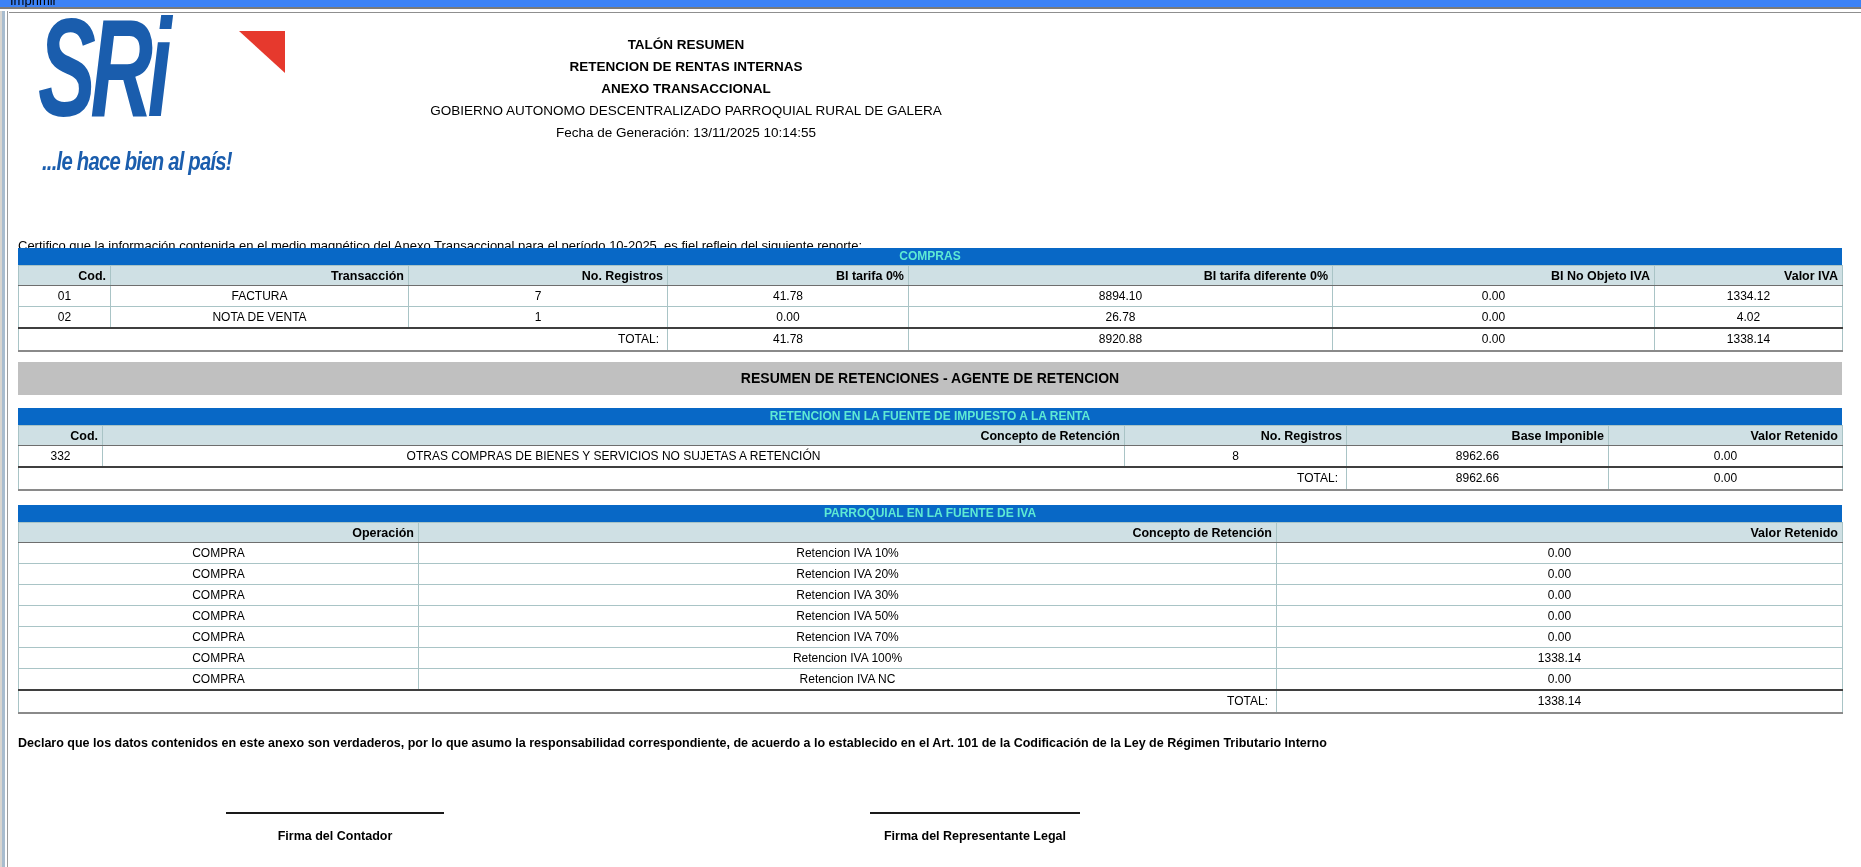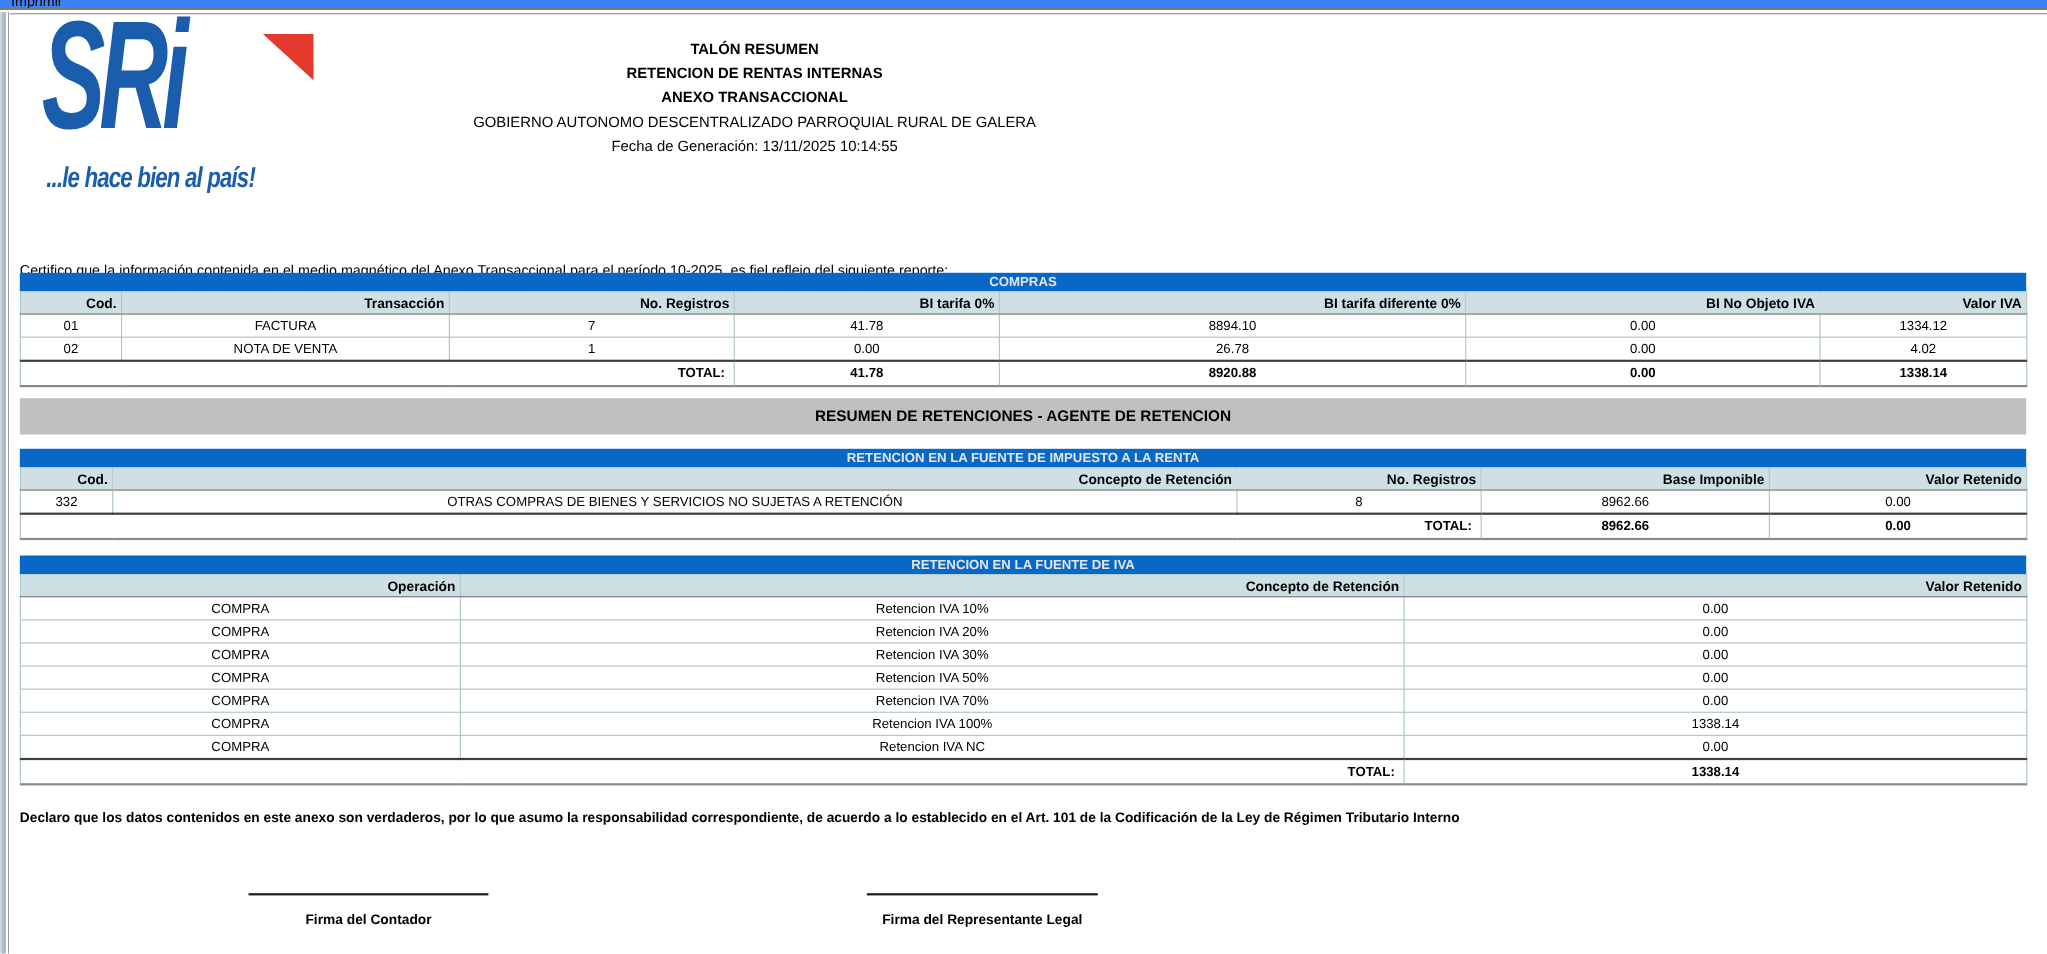--- a/index.html
+++ b/index.html
@@ -71,35 +71,35 @@
   
   .certify {
     position:absolute; left:18px; top:238px; width:1600px;
     font-size:13px;
   }
 
   
   .sect { position:absolute; left:18px; width:1824px; }
   .bar-blue {
     height:17px; line-height:17px;
-    background:#0868c6; color:#e5e5e5;
+    background:#0868c6; color:#5eead4;
     font-weight:bold; font-size:12px; text-align:center;
   }
   table.rpt { border-collapse:collapse; table-layout:fixed; width:1824px; background:#fff; }
   table.rpt th, table.rpt td {
     border:1px solid #a9c4c6;
     font-size:12px; text-align:center;
     padding:0 4px; height:21px; overflow:hidden; white-space:nowrap;
   }
   table.rpt th {
     background:#cfe0e4; font-weight:bold; font-size:12.5px;
     border-bottom:1px solid #6e6e6e; height:20px;text-align:right;
   }
   table.rpt tr.total td {
-    font-weight:bold;
+    font-weight:normal;
     border-top:2px solid #3f3f3f;
     border-bottom:2px solid #8a8a8a;
     height:23px;
   }
   table.rpt td.tlabel { text-align:right; padding-right:8px; }
 
   .bar-gray {
     position:absolute; left:18px; top:362px; width:1824px; height:33px;
     background:#c0c0c0; color:#000;
     font-weight:bold; font-size:14px; text-align:center; line-height:33px;
@@ -108,21 +108,21 @@
   .declaration {
     position:absolute; left:18px; top:736px; width:1560px;
     font-weight:bold; font-size:12.5px;
   }
 
   
   .sig { position:absolute; top:812px; text-align:center; }
   .sig .line { border-top:2px solid #1a1a1a; width:100%; height:0; }
   .sig .cap { margin-top:15px; font-weight:bold; font-size:12.5px; white-space:nowrap; }
   .sig.contador { left:226px; width:218px; }
-  .sig.representante { left:788px; width:210px;text-align:center; }
+  .sig.representante { left:870px; width:210px;text-align:center; }
 </style>
 </head>
 <body>
 
 <div class="top-strip">
   <span class="print-label">Imprimir</span>
 </div>
 <div class="left-gutter"></div>
 <div class="doc-frame"></div>
 
@@ -223,21 +223,21 @@
     <tr class="total">
       <td class="tlabel" colspan="3">TOTAL:</td>
       <td>8962.66</td>
       <td>0.00</td>
     </tr>
   </tbody>
     </table>
 </div>
 
 <div class="sect" style="top:505px">
-  <div class="bar-blue">RETENCION EN LA FUENTE DE IVA</div>
+  <div class="bar-blue">PARROQUIAL EN LA FUENTE DE IVA</div>
   <table class="rpt">
     <colgroup>
       <col style="width:400px">
         <col style="width:858px">
         <col style="width:566px">
     </colgroup>
     <tbody>
         <tr>
       <th>Operación</th>
       <th>Concepto de Retención</th>

